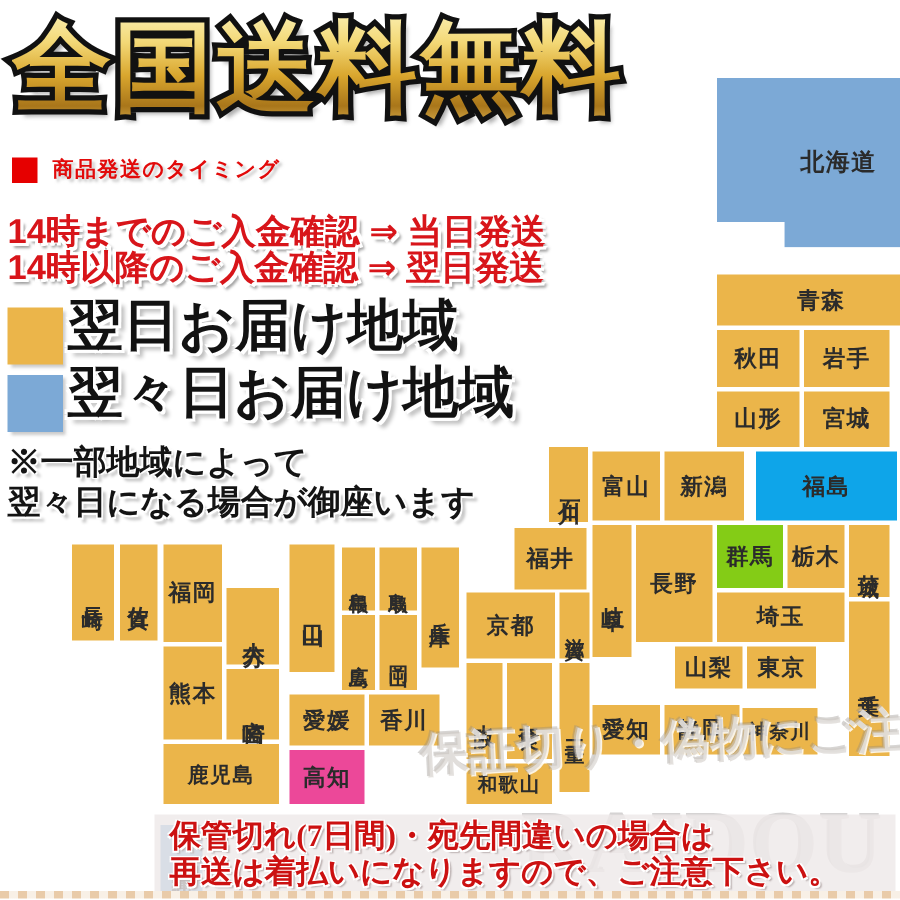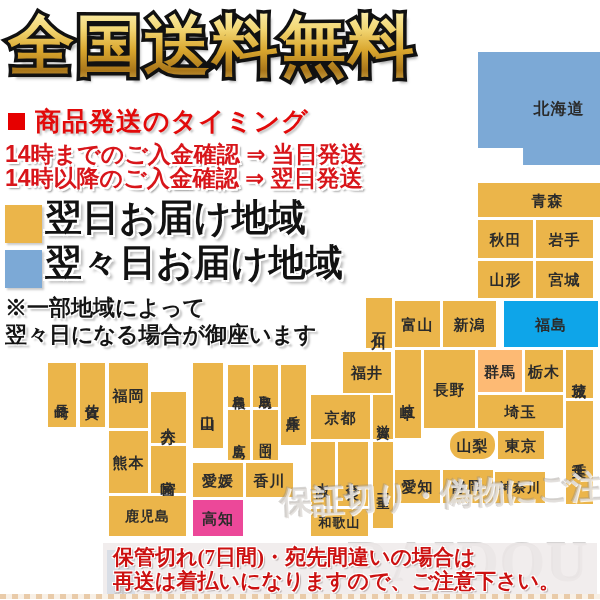--- a/index.html
+++ b/index.html
@@ -16,21 +16,21 @@
   .title-front{color:#D9A62E;}
   @supports ((-webkit-background-clip:text)){
     .title-front{background:linear-gradient(180deg,#FDF6C2 0%,#F3D876 30%,#D9A62E 55%,#A9761A 78%,#EBC765 100%);
       -webkit-background-clip:text;background-clip:text;
       -webkit-text-fill-color:transparent;color:transparent;}
   }
 
   
   .red-heading{position:absolute;left:8px;top:104px;display:flex;align-items:center;gap:10px;}
   .red-square{width:17px;height:17px;background:#E60000;display:inline-block;}
-  .red-heading-text{color:#E20A0A;font-size:26px;font-weight:bold;letter-spacing:1px;
+  .red-heading-text{color:#E20A0A;font-size:14px;font-weight:bold;letter-spacing:1px;
       text-shadow:2px 2px 2px rgba(160,160,160,0.6);}
 
   
   .pay-line{position:absolute;left:5px;white-space:nowrap;color:#D8151A;
       font-size:23px;font-weight:bold;letter-spacing:0px;
       text-shadow:-2px -2px 0 #fff,2px -2px 0 #fff,-2px 2px 0 #fff,2px 2px 0 #fff,3px 3px 2px #9a9a9a;}
   .pay-line.l1{top:139px;}
   .pay-line.l2{top:163px;}
 
   
@@ -122,36 +122,36 @@
       </div>
       <div class="pref" style="left: 352px; top: 301px; width: 45px; height: 46px; background: rgb(235, 181, 74);">
         <span>富山</span>
       </div>
       <div class="pref" style="left: 400px; top: 301px; width: 53px; height: 46px; background: rgb(235, 181, 74);">
         <span>新潟</span>
       </div>
       <div class="pref" style="left: 461px; top: 301px; width: 94px; height: 46px; background: #0ea5e9;">
         <span>福島</span>
       </div>
-      <div class="pref" style="left: 435px; top: 350px; width: 44px; height: 42px; background: #fdba74;">
+      <div class="pref" style="left: 435px; top: 350px; width: 44px; height: 42px; background: #84cc16;">
         <span>群馬</span>
       </div>
       <div class="pref" style="left: 482px; top: 350px; width: 38px; height: 42px; background: rgb(235, 181, 74);">
         <span>栃木</span>
       </div>
       <div class="pref v" style="left: 523px; top: 350px; width: 27px; height: 48px; background: rgb(235, 181, 74); font-size: 14px;">
         <span>茨城</span>
       </div>
       <div class="pref" style="left: 435px; top: 395px; width: 85px; height: 33px; background: rgb(235, 181, 74);">
         <span>埼玉</span>
       </div>
       <div class="pref v" style="left: 523px; top: 401px; width: 27px; height: 103px; background: rgb(235, 181, 74); font-size: 14px;">
         <span>千葉</span>
       </div>
-      <div class="pref" style="left: 407px; top: 431px; width: 45px; height: 28px; background: rgb(235, 181, 74); border-radius: 13px;">
+      <div class="pref" style="left: 407px; top: 431px; width: 45px; height: 28px; background: rgb(235, 181, 74);">
         <span>山梨</span>
       </div>
       <div class="pref" style="left: 455px; top: 431px; width: 46px; height: 28px; background: rgb(235, 181, 74);">
         <span>東京</span>
       </div>
       <div class="pref" style="left: 452px; top: 472px; width: 50px; height: 31px; background: rgb(235, 181, 74); font-size: 13px;">
         <span>神奈川</span>
       </div>
       <div class="pref" style="left: 381px; top: 350px; width: 51px; height: 78px; background: rgb(235, 181, 74);">
         <span>長野</span>

